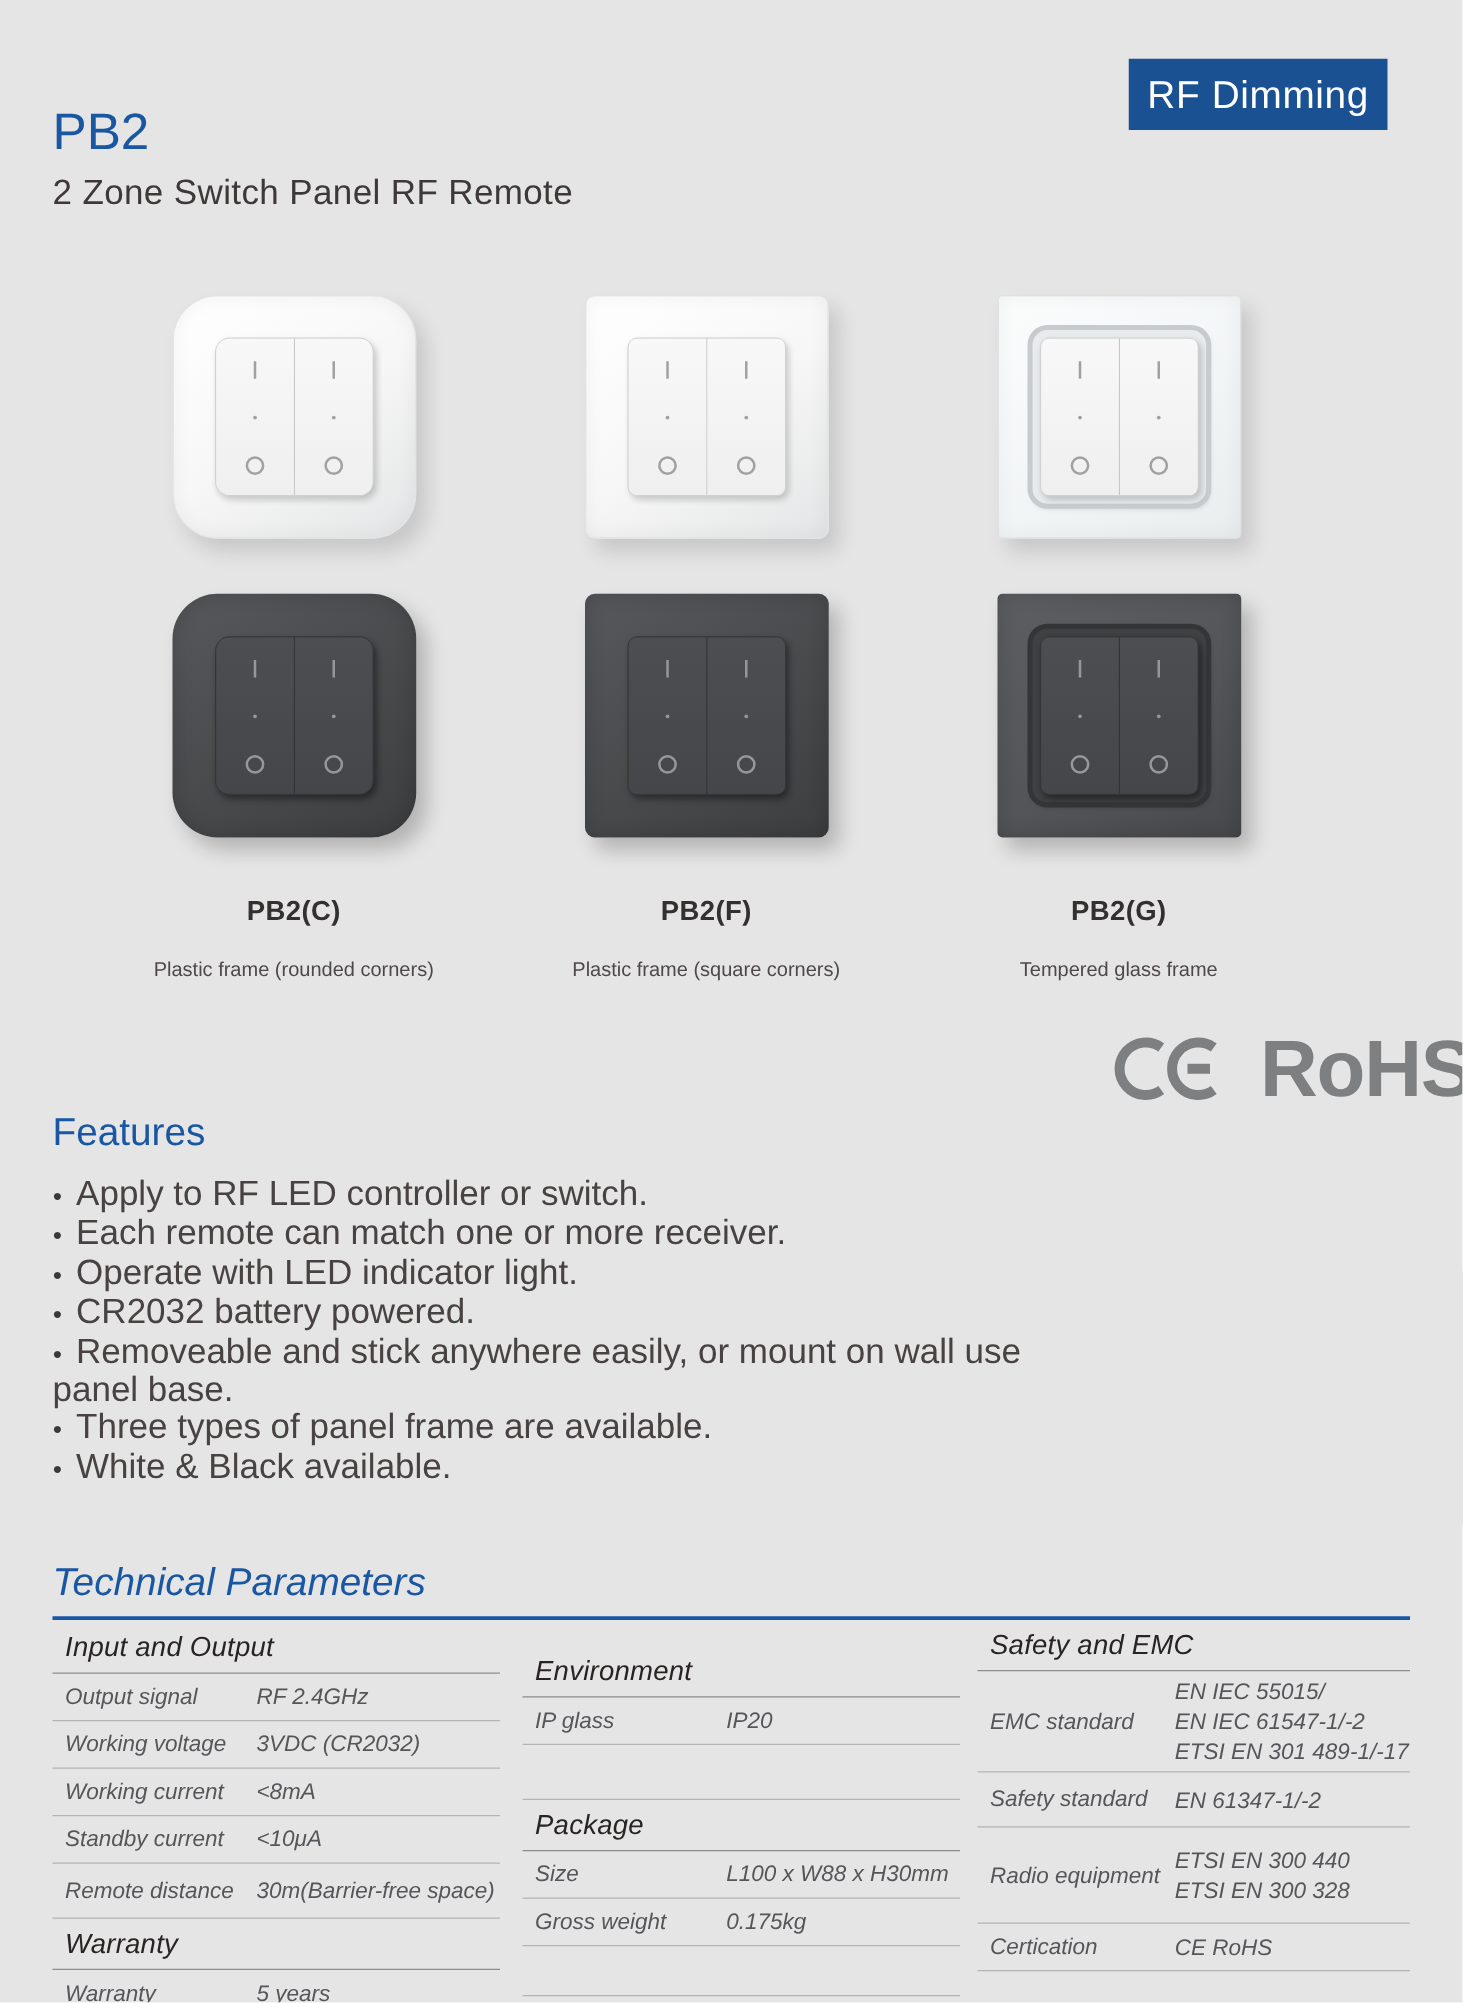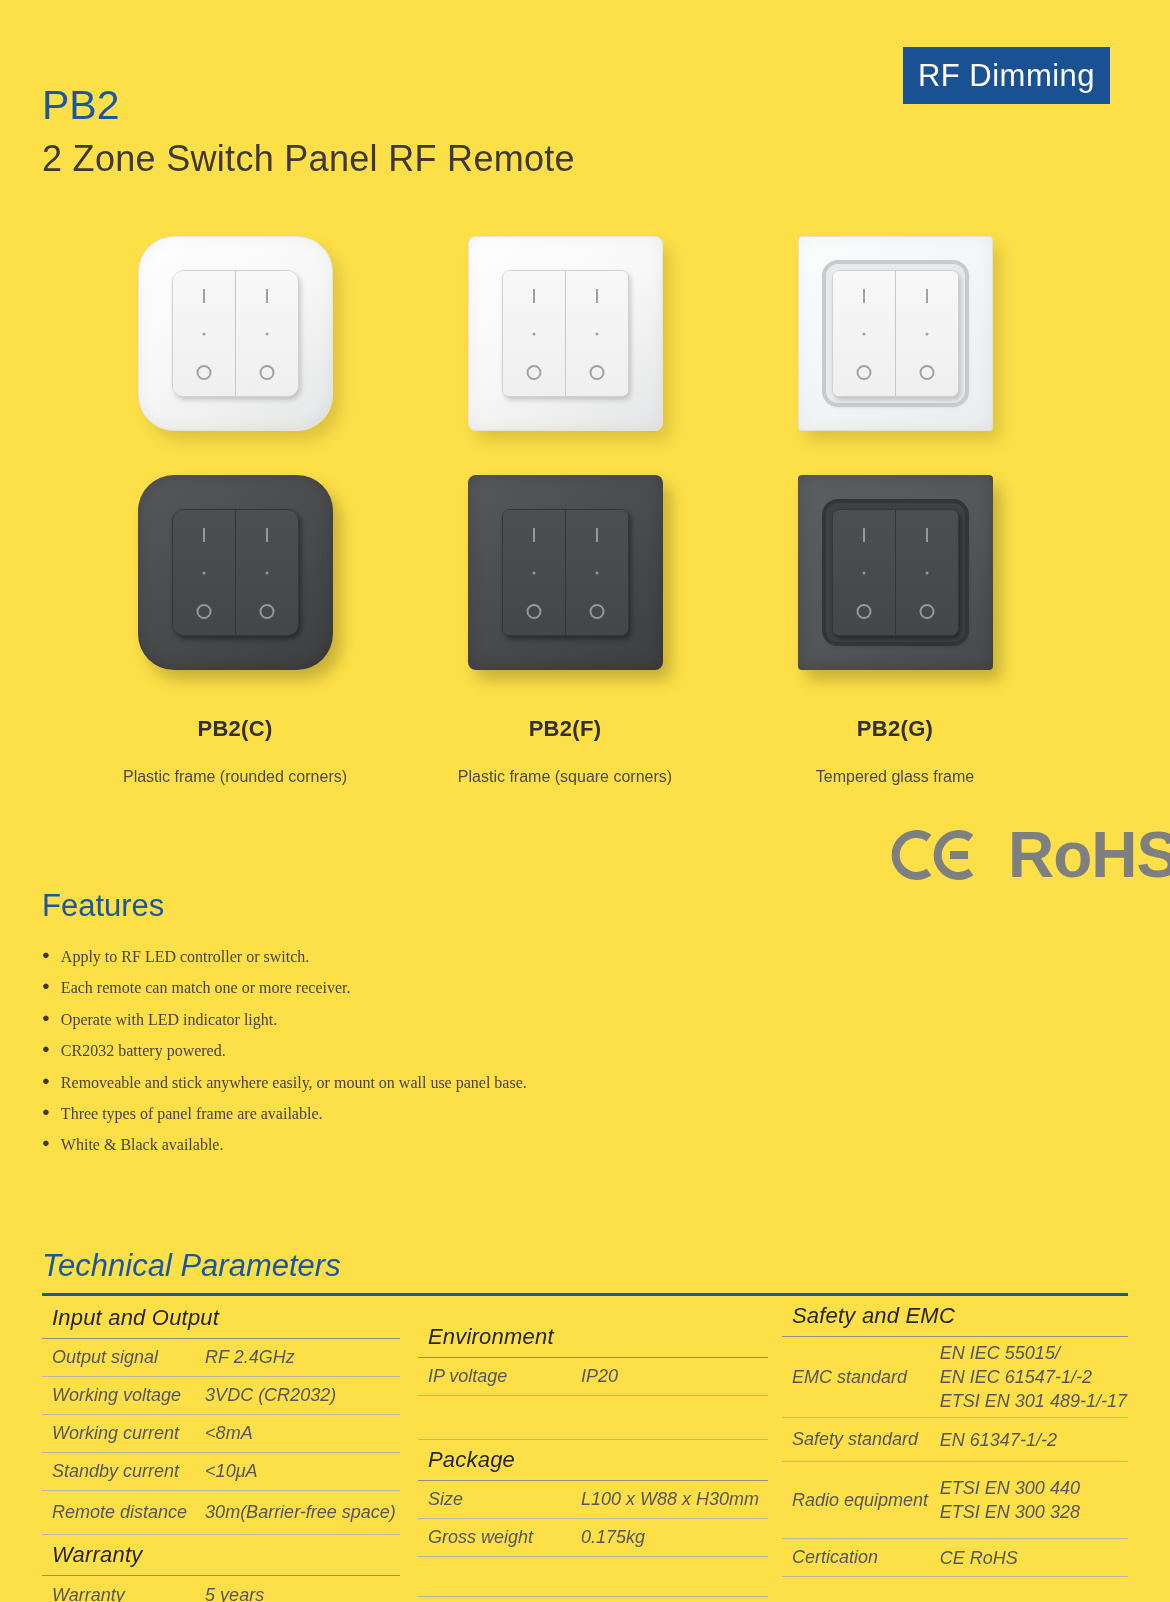--- a/index.html
+++ b/index.html
@@ -1,25 +1,25 @@
 <!DOCTYPE html>
 <html><head>
 <meta charset="utf-8">
 <style>
   * { margin:0; padding:0; box-sizing:border-box; }
   html,body { background:#ffffff; }
   body { font-family:"Liberation Sans", sans-serif; }
-  .page { position:relative; width:1170px; height:1602px; background:#fde047; overflow:hidden; margin:0 auto; }
+  .page { position:relative; width:1170px; height:1602px; background:#e5e5e5; overflow:hidden; margin:0 auto; }
 
   
   .badge { position:absolute; left:903px; top:47px; width:207px; height:57px;
            background:#1a5193; color:#ffffff; display:flex; align-items:center; justify-content:center;
            font-size:31px; letter-spacing:0.5px; }
   .product-code { position:absolute; left:42px; top:82px; font-size:41px; color:#1a57a2; font-weight:500; }
-  .page-title { position:absolute; left:42px; top:138px; font-size:36px; color:#3e3938; letter-spacing:0.3px; }
+  .page-title { position:absolute; left:42px; top:138px; font-size:28px; color:#3e3938; letter-spacing:0.3px; }
 
   
   .products { position:absolute; left:85px; top:236px; width:960px; display:flex; justify-content:space-between; }
   .product-col { width:300px; display:flex; flex-direction:column; align-items:center; }
   .panel { position:relative; width:195px; height:195px; flex:0 0 auto; }
   .panel + .panel { margin-top:44px; }
   .frame { position:absolute; inset:0; }
 
   .white .frame { background:linear-gradient(145deg,#ffffff 0%,#f7f7f7 50%,#e4e5e6 100%);
                   border:1px solid #e2e3e4; box-shadow:8px 10px 16px rgba(0,0,0,0.13), inset 0 0 16px rgba(0,0,0,0.05); }
@@ -66,21 +66,21 @@
   .caption { margin-top:26px; font-size:16px; color:#4e4948; }
 
   
   .certs { position:absolute; left:888px; top:818px; display:flex; align-items:center; gap:28px; }
   .rohs { font-size:64px; font-weight:bold; color:#7d7f81; letter-spacing:-1px; }
 
   
   .features { position:absolute; left:42px; top:888px; width:840px; }
   .sec-heading { font-size:31px; color:#1a57a2; font-weight:500; }
   .features ul { list-style:none; margin-top:16px; }
-  .features li { font-size:16px; color:#484342; line-height:29.4px;font-family:Liberation Serif, serif; }
+  .features li { font-size:28px; color:#484342; line-height:29.4px; }
   .features li::before { content:"●"; font-size:13px; margin-right:11px; vertical-align:3px; color:#3c3837; }
 
   
   .tech { position:absolute; left:42px; top:1248px; width:1086px;font-style:italic; }
   .tech-rule { margin-top:9px; height:3px; background:#1a57a2; }
   .tp-grid { display:flex; margin-top:0;align-items:center; }
   .tp-col { display:flex; flex-direction:column; }
   .tp-col.c0 { width:358px; }
   .tp-col.c1 { width:350px; margin-left:18px; }
   .tp-col.c2 { width:346px; margin-left:14px; }
@@ -279,21 +279,21 @@
         <div class="tp-header">Warranty</div>
         <div class="tp-row h40">
           <div class="tp-label">Warranty</div>
           <div class="tp-value">5 years</div>
         </div>
       </div>
 
       <div class="tp-col c1">
         <div class="tp-header">Environment</div>
         <div class="tp-row">
-          <div class="tp-label">IP voltage</div>
+          <div class="tp-label">IP glass</div>
           <div class="tp-value">IP20</div>
         </div>
         <div class="spacer h44"></div>
         <div class="tp-header">Package</div>
         <div class="tp-row">
           <div class="tp-label">Size</div>
           <div class="tp-value">L100 x W88 x H30mm</div>
         </div>
         <div class="tp-row">
           <div class="tp-label">Gross weight</div>

